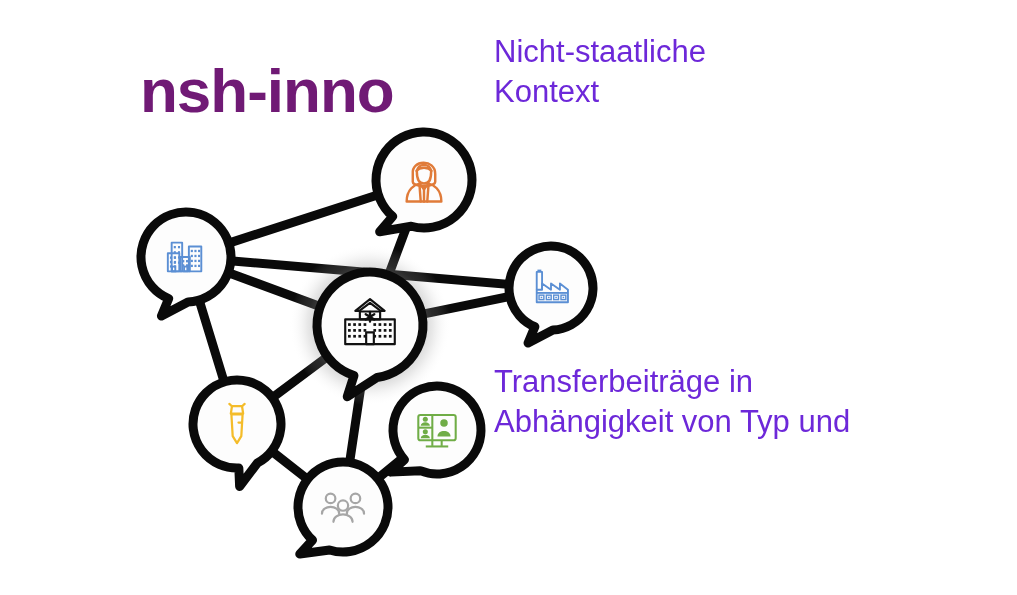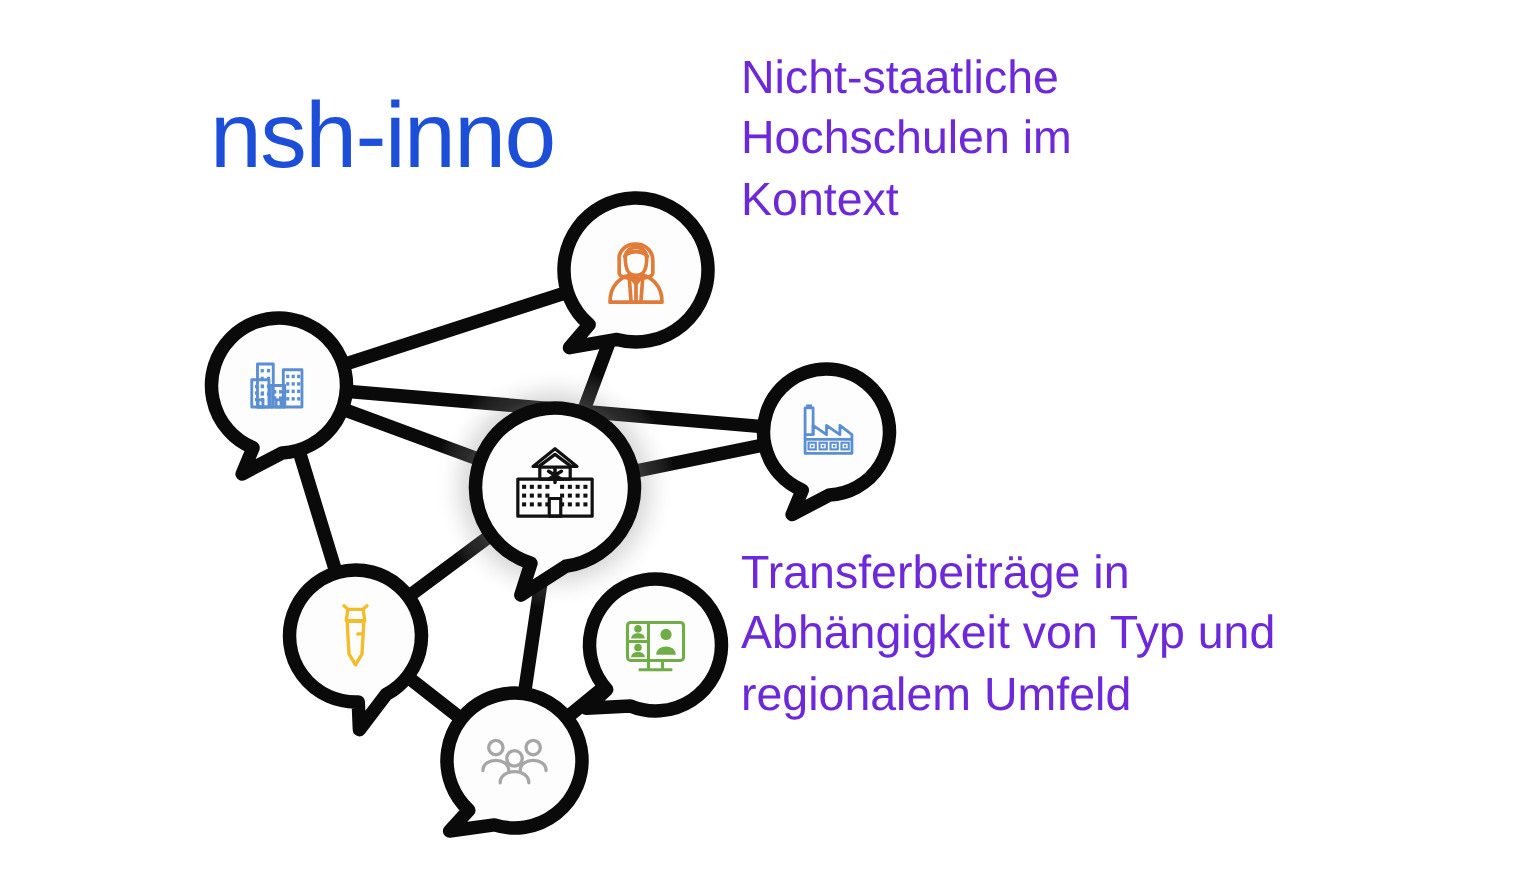--- a/index.html
+++ b/index.html
@@ -24,23 +24,23 @@
     left: 0;
     top: 0;
     width: 1017px;
     height: 595px;
   }
   .logo-text {
     position: absolute;
     left: 140px;
     top: 58px;
     font-size: 62px;
-    font-weight: 400;
+    font-weight: 700;
     letter-spacing: -1px;
-    color: #1d4ed8;
+    color: #701a75;
     line-height: 1.05;
     white-space: nowrap;
     font-family: "Liberation Sans", sans-serif;
   }
   .caption {
     position: absolute;
     font-size: 31px;
     line-height: 1.30;
     color: #6d28d9;
     font-weight: 400;
@@ -60,28 +60,26 @@
 </style>
 </head>
 <body>
 
 <div id="stage">
 
   <div class="logo-text">nsh-inno</div>
 
   <div class="caption" id="caption-top">
     <div>Nicht-staatliche</div>
-    <div>Hochschulen im</div>
     <div>Kontext</div>
   </div>
 
   <div class="caption" id="caption-bottom">
     <div>Transferbeiträge in</div>
     <div>Abhängigkeit von Typ und</div>
-    <div>regionalem Umfeld</div>
   </div>
 
   <svg id="netsvg" viewBox="0 0 1017 595">
     <defs>
       <radialGradient id="centerGlow" cx="50%" cy="50%" r="50%">
         <stop offset="55%" stop-color="#8a8a8a" stop-opacity="0.55"></stop>
         <stop offset="78%" stop-color="#9a9a9a" stop-opacity="0.22"></stop>
         <stop offset="100%" stop-color="#ffffff" stop-opacity="0"></stop>
       </radialGradient>
     </defs>

